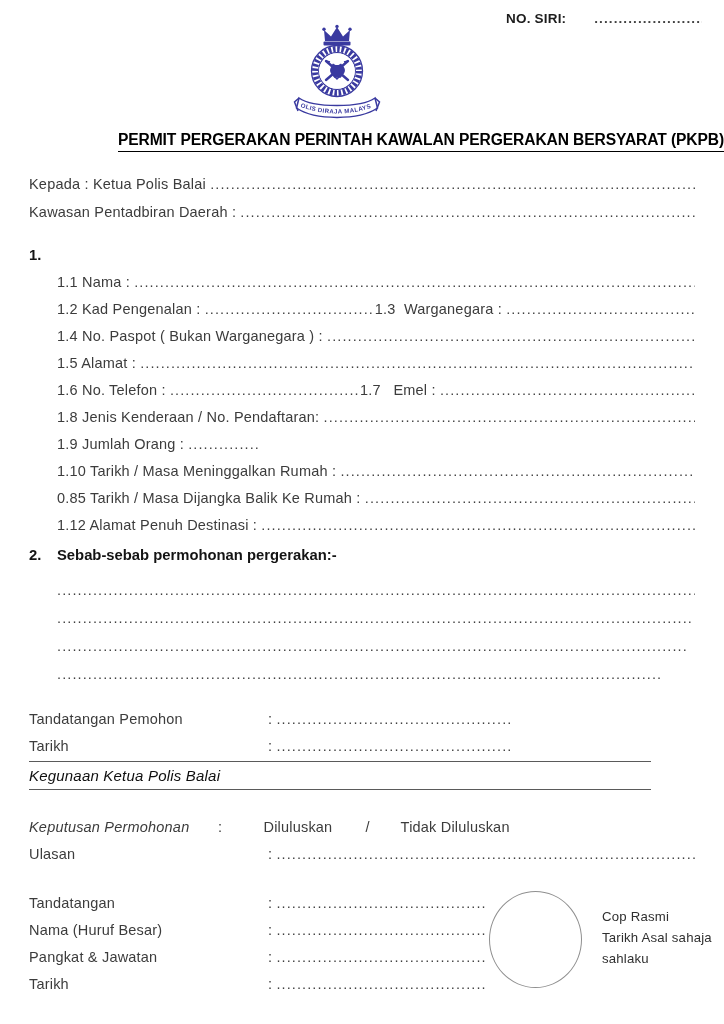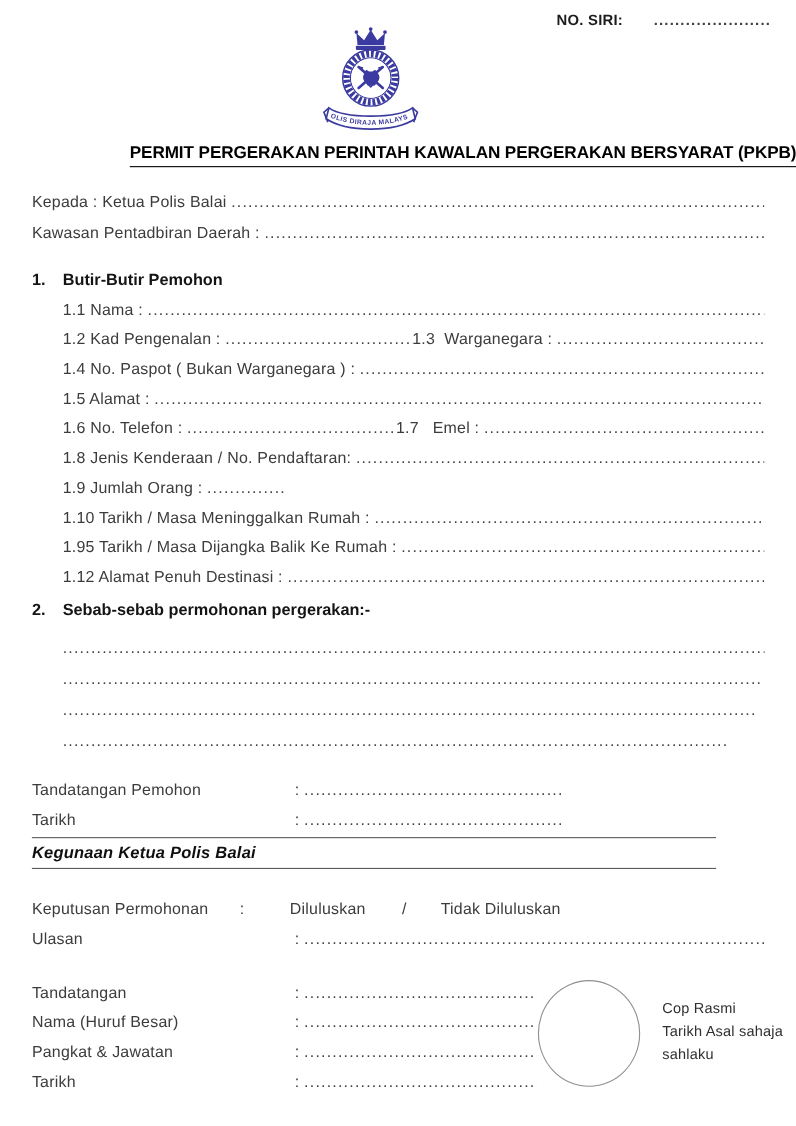--- a/index.html
+++ b/index.html
@@ -51,25 +51,25 @@
   .reasons .line { height:28px; }
 
   .sig-block { margin-top:18px; }
   .row { display:flex; align-items:baseline; height:27px; line-height:27px; font-size:14.5px; letter-spacing:.2px; white-space:pre; overflow:hidden; }
   .rl { width:239px; flex:0 0 auto; }
   .colon { flex:0 0 auto; }
 
   .rule { border:none; border-top:1.4px solid #5a5a5a; width:622px; height:0; }
   .kegunaan {
     height:21px; line-height:21px; margin-top:3px; margin-bottom:3px;
-    font-weight:700; font-style:italic; font-size:15px; color:#0f0f0f; letter-spacing:.2px;
+    font-weight:400; font-style:italic; font-size:15px; color:#0f0f0f; letter-spacing:.2px;
   }
 
   .decision { margin-top:24px; }
-  .dec-lbl { width:189px; flex:0 0 auto; }
+  .dec-lbl { width:189px; flex:0 0 auto;font-style:italic; }
   .dec-opt { flex:0 0 auto; }
   .ulasan-row { }
   .office-rows { margin-top:22px; }
 
   .stamp-circle {
     position:absolute; left:489px; top:891px; width:93px; height:97px;
     border:1.3px solid #8f8f8f; border-radius:50%; background:#fff;
   }
   .stamp-text {
     position:absolute; left:602px; top:906px;
@@ -127,21 +127,20 @@
       <span class="lbl">Kepada : Ketua Polis Balai </span>
       <span class="dots">......................................................................................................................................................</span>
     </div>
     <div class="line">
       <span class="lbl">Kawasan Pentadbiran Daerah : </span>
       <span class="dots">......................................................................................................................................................</span>
     </div>
 
     <div class="sec" style="margin-top:16px">
       <span class="num">1.</span>
-      <span>Butir-Butir Pemohon</span>
     </div>
 
     <div class="items indent">
       <div class="line">
         <span class="lbl">1.1 Nama : </span>
         <span class="dots">......................................................................................................................................................</span>
       </div>
       <div class="line">
         <span class="lbl">1.2 Kad Pengenalan : </span>
         <span class="dots fixed" style="width:170px">......................................................................................................................................................</span>
@@ -168,21 +167,21 @@
       </div>
       <div class="line">
         <span class="lbl">1.9 Jumlah Orang : </span>
         <span class="dots fixed" style="width:72px">......................................................................................................................................................</span>
       </div>
       <div class="line">
         <span class="lbl">1.10 Tarikh / Masa Meninggalkan Rumah : </span>
         <span class="dots">......................................................................................................................................................</span>
       </div>
       <div class="line">
-        <span class="lbl">1.95 Tarikh / Masa Dijangka Balik Ke Rumah : </span>
+        <span class="lbl">0.85 Tarikh / Masa Dijangka Balik Ke Rumah : </span>
         <span class="dots">......................................................................................................................................................</span>
       </div>
       <div class="line">
         <span class="lbl">1.12 Alamat Penuh Destinasi : </span>
         <span class="dots">......................................................................................................................................................</span>
       </div>
     </div>
 
     <div class="sec" style="margin-top:3px">
       <span class="num">2.</span>

